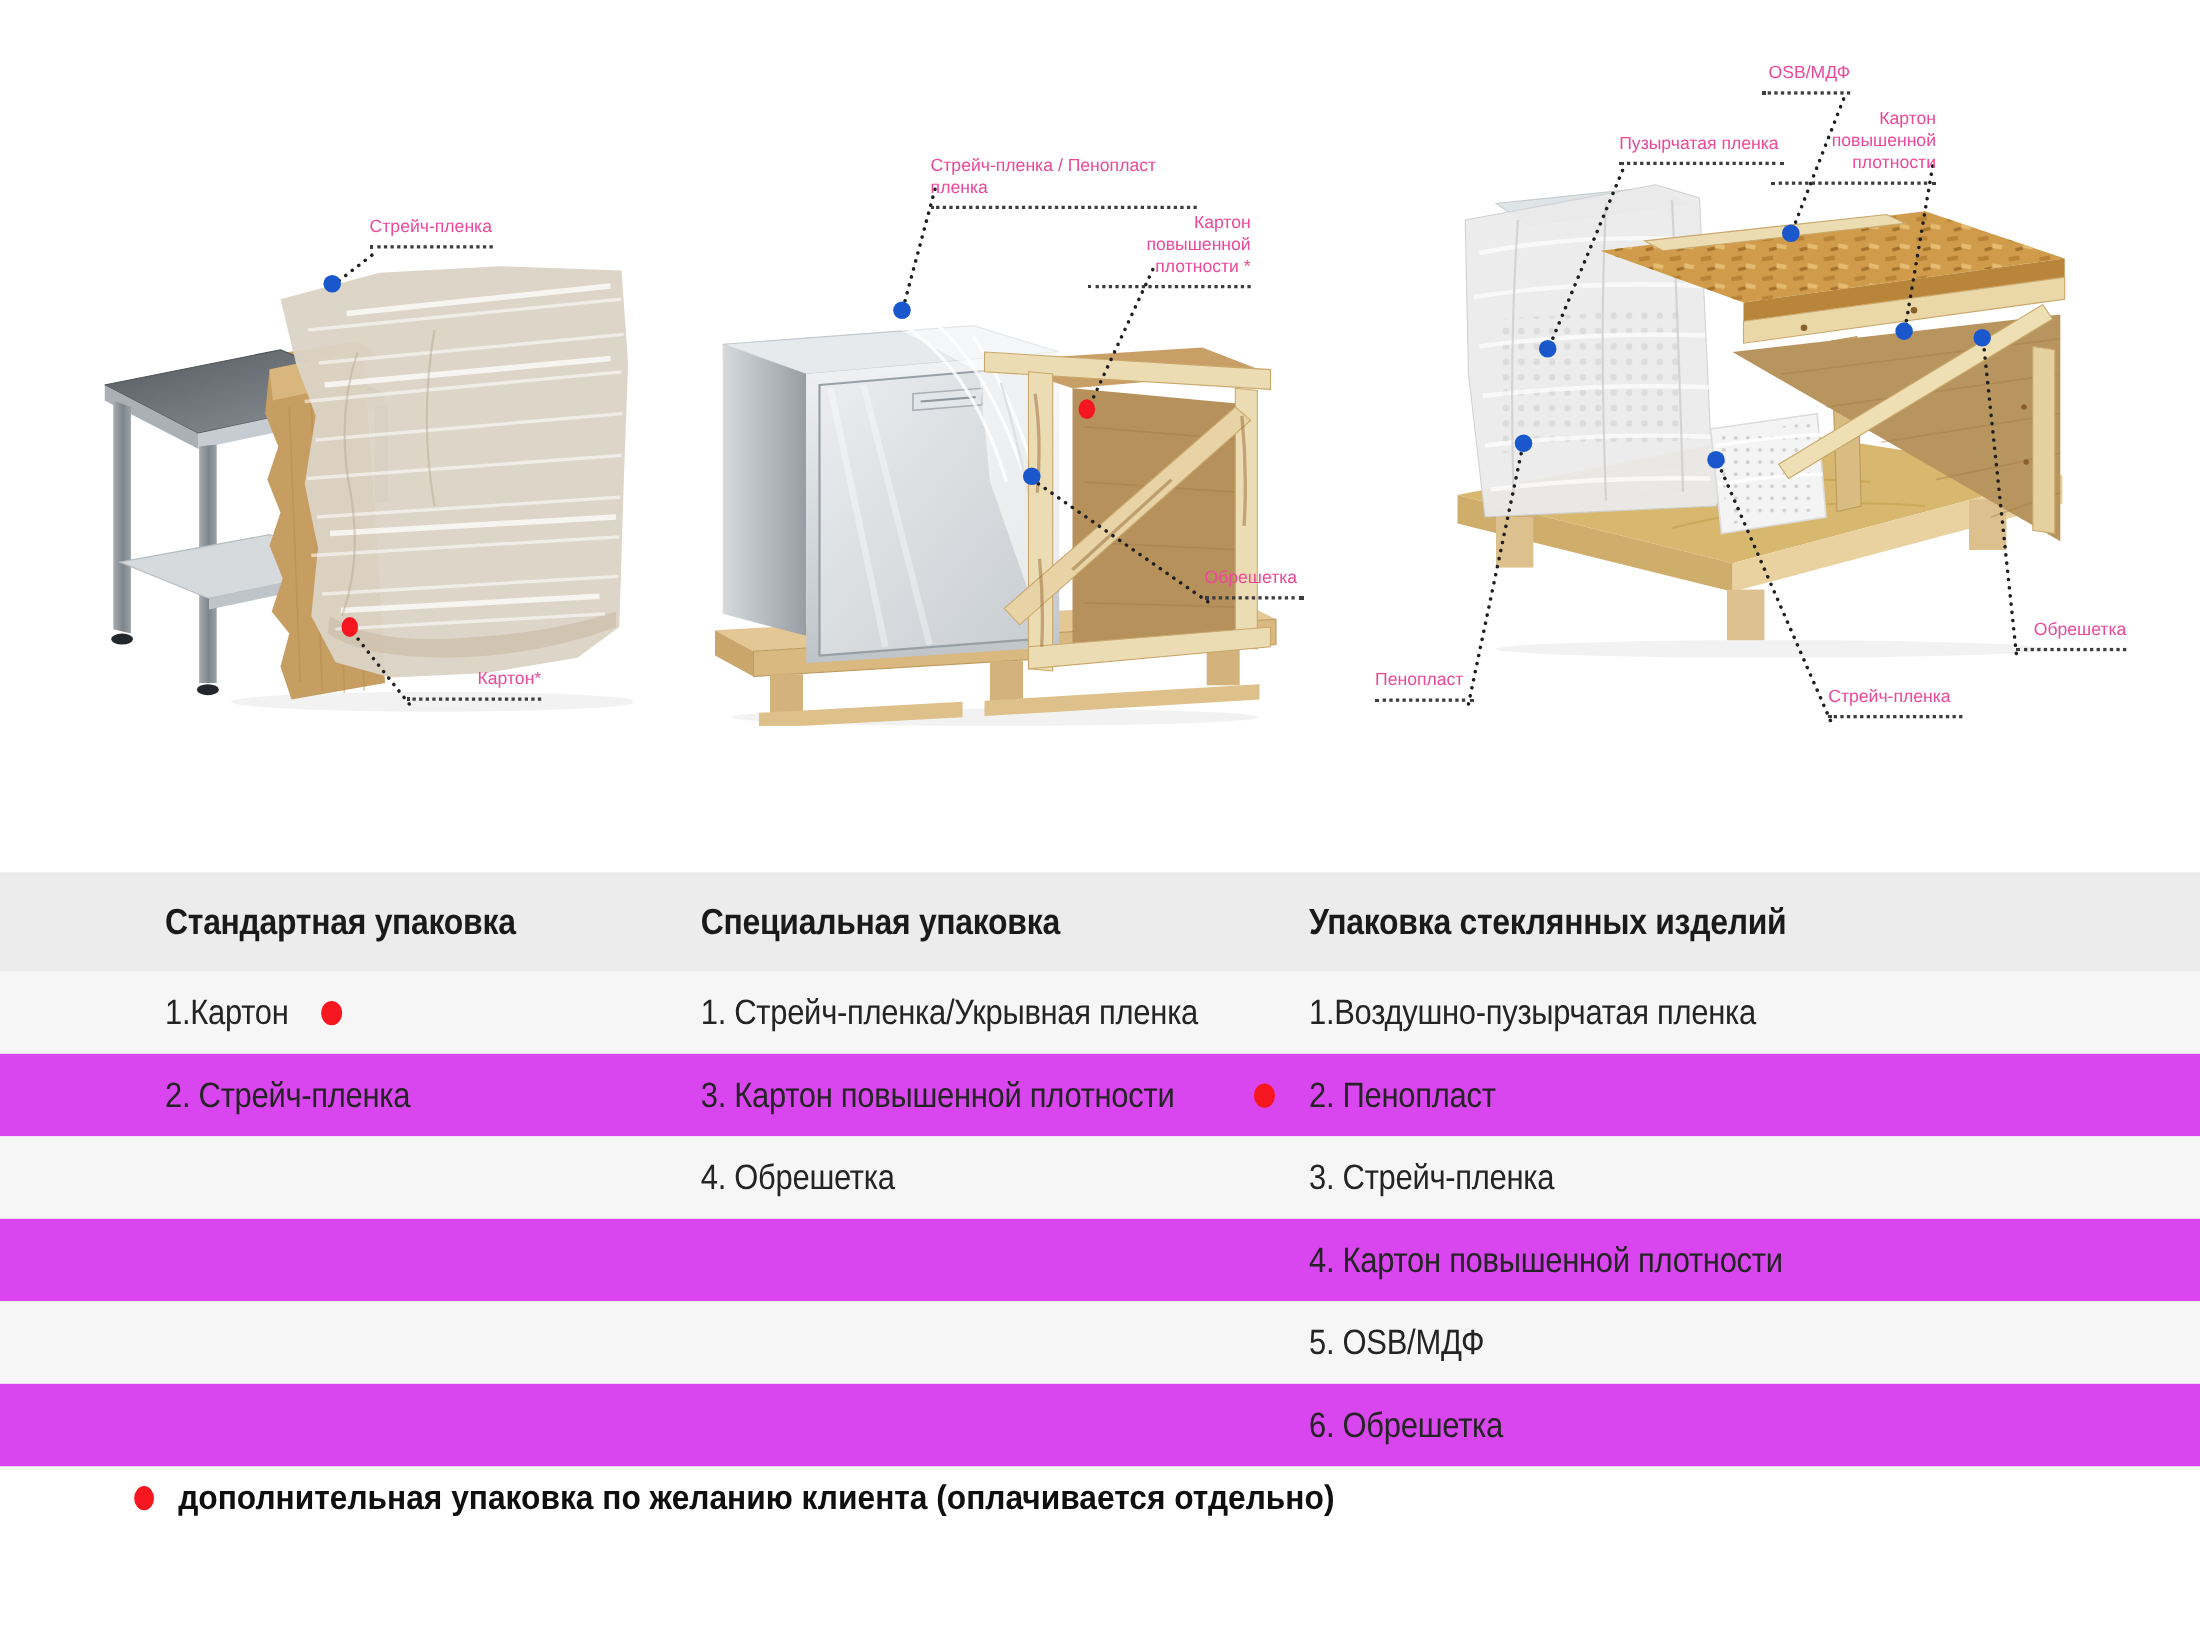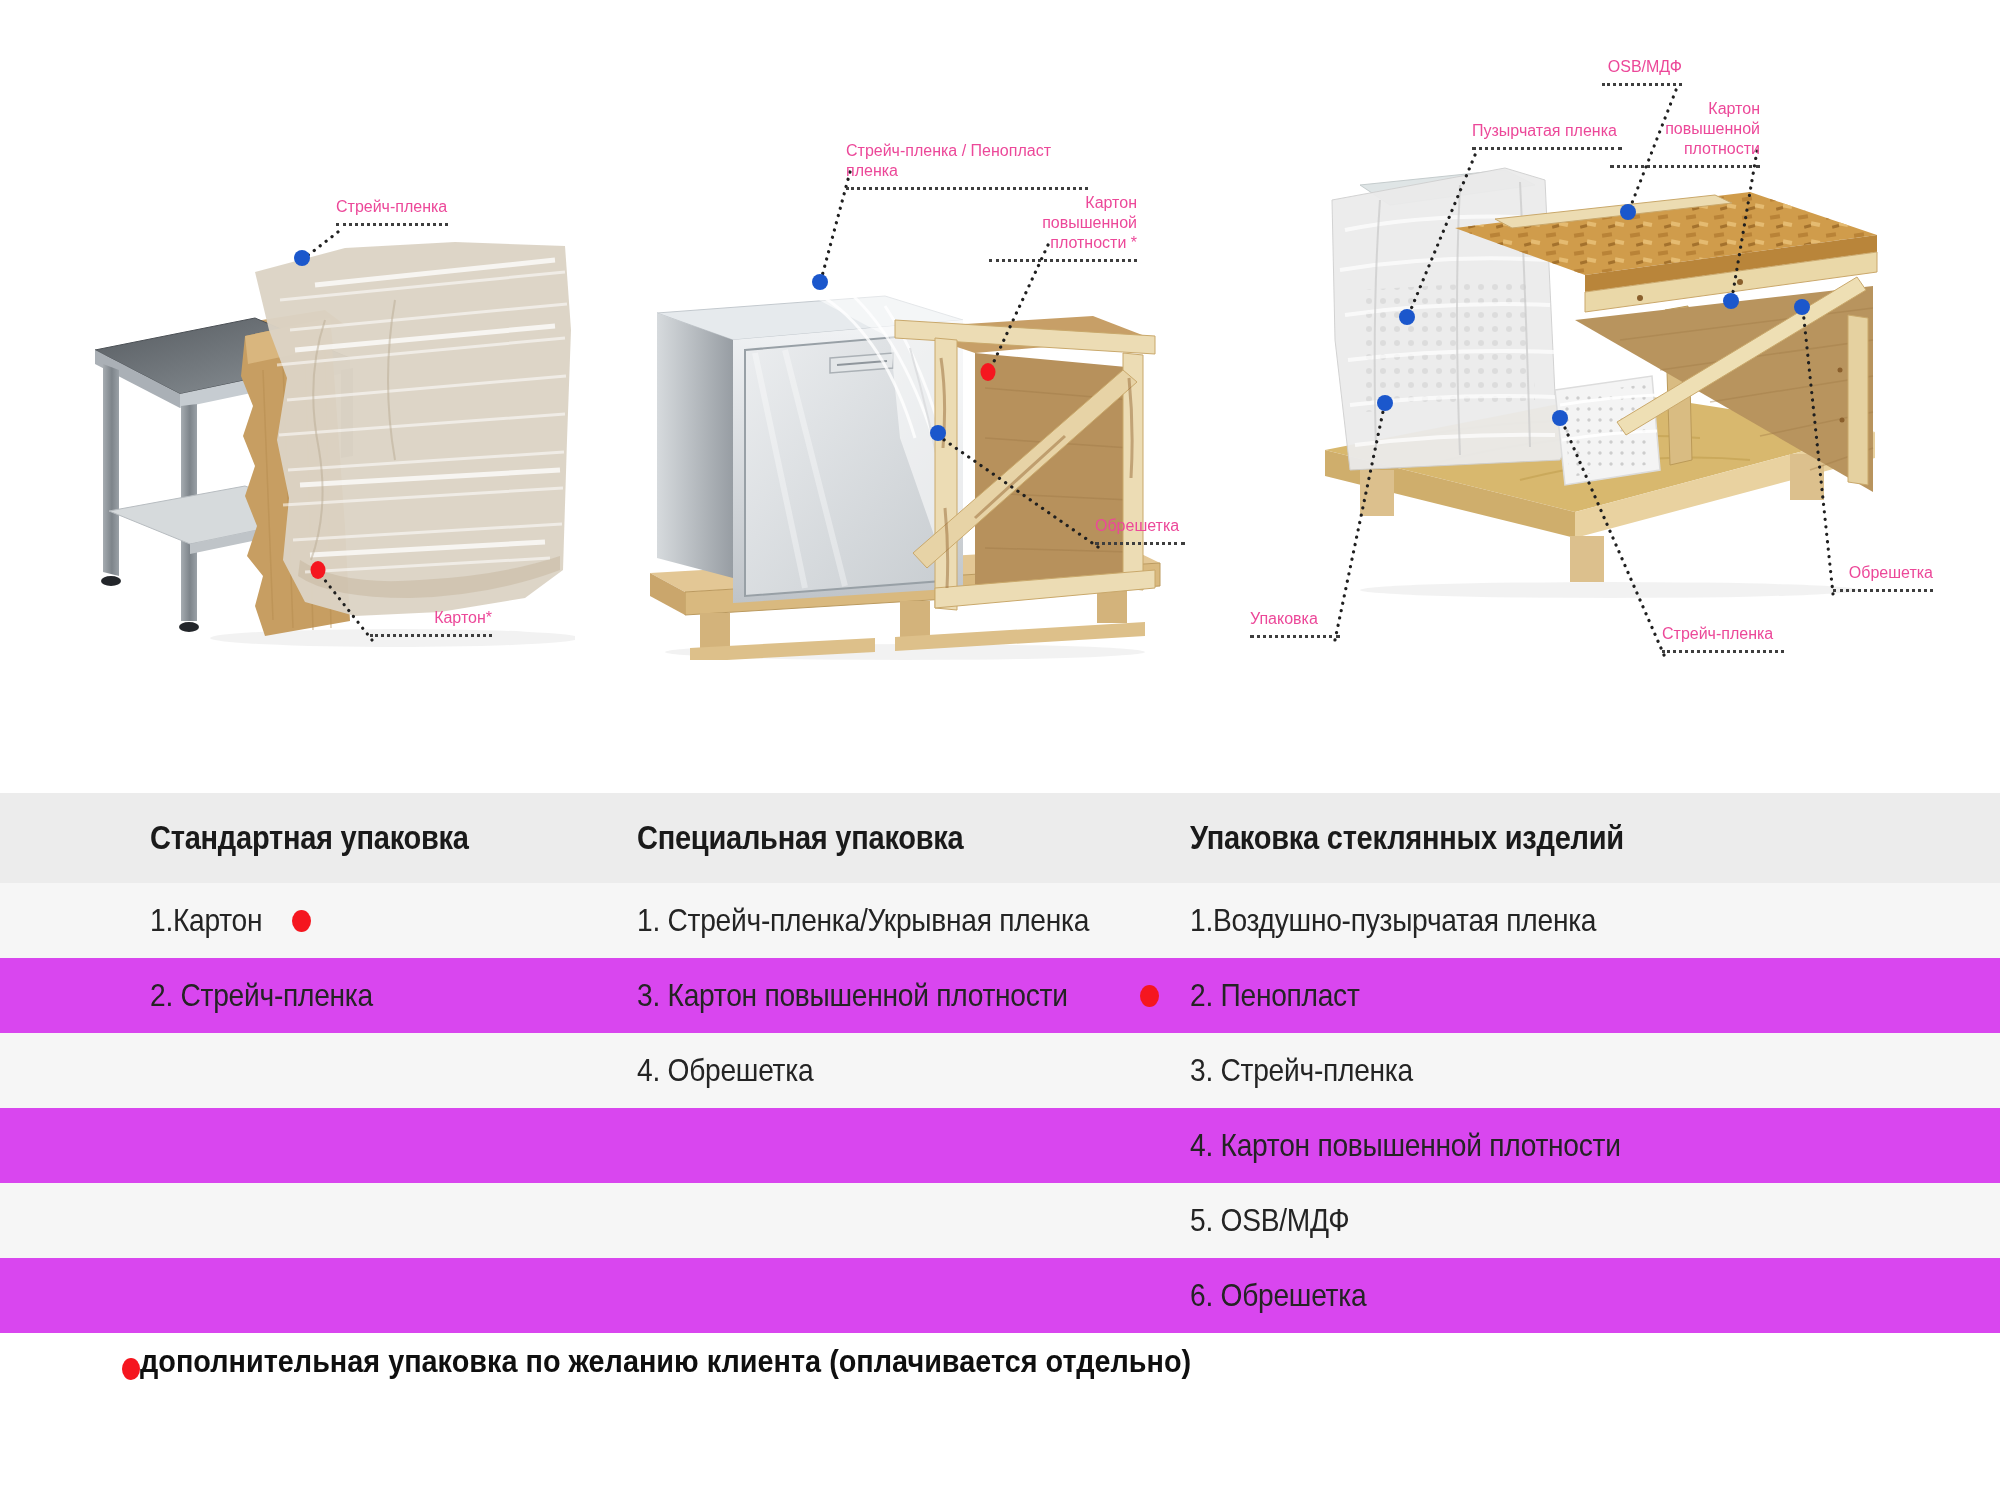--- a/index.html
+++ b/index.html
@@ -19,21 +19,21 @@
   .t-item{height:75px;}
   .band-a{background:#f6f6f6;}
   .band-b{background:#d946ef;}
   .cell{padding-left:150px;display:flex;align-items:center;}
   .t-head .cell span{font-weight:bold;font-size:33px;color:#1a1a1a;}
   .t-item .cell span{font-size:32px;color:#242424;}
   .sx{display:inline-block;transform:scaleX(.88);transform-origin:0 50%;letter-spacing:-.3px;white-space:nowrap;}
   .red-dot{display:inline-block;width:19px;height:22px;border-radius:50%;background:#f5161f;
            margin-left:14px;flex:0 0 auto;}
   
-  .footnote{position:absolute;left:122px;top:1344px;display:flex;align-items:flex-end;z-index:2;}
+  .footnote{position:absolute;left:122px;top:1344px;display:flex;align-items:center;gap:22px;z-index:2;}
   .footnote .red-dot{margin-left:0;width:18px;height:22px;}
   .footnote-text{font-weight:bold;font-size:31px;color:#0f0f0f;transform:scaleX(.93);
                  transform-origin:0 50%;white-space:nowrap;}
 </style>
 </head>
 <body>
 
 <div class="page">
 
   <svg class="fig" style="left:95px;top:230px;" width="480" height="420" viewBox="0 0 480 420">
@@ -194,21 +194,21 @@
 
   <div class="callout" style="left:846px;top:141px;width:242px;">Стрейч-пленка / Пенопласт пленка</div>
   <div class="callout ar" style="left:989px;top:193px;width:148px;">Картон повышенной
 плотности *</div>
   <div class="callout" style="left:1095px;top:516px;width:90px;">Обрешетка</div>
 
   <div class="callout ar" style="left:1602px;top:57px;width:80px;">OSB/МДФ</div>
   <div class="callout ar" style="left:1610px;top:99px;width:150px;">Картон повышенной
 плотности</div>
   <div class="callout" style="left:1472px;top:121px;width:150px;">Пузырчатая пленка</div>
-  <div class="callout" style="left:1250px;top:609px;width:90px;">Упаковка</div>
+  <div class="callout" style="left:1250px;top:609px;width:90px;">Пенопласт</div>
   <div class="callout" style="left:1662px;top:624px;width:122px;">Стрейч-пленка</div>
   <div class="callout ar" style="left:1833px;top:563px;width:100px;">Обрешетка</div>
 
   <svg class="overlay" width="2000" height="700" viewBox="0 0 2000 700">
     <polyline class="leader" points="338,232 302,260"></polyline>
     <polyline class="leader" points="372,640 320,574"></polyline>
     <polyline class="leader" points="850,172 821,280"></polyline>
     <polyline class="leader" points="1048,245 990,370"></polyline>
     <polyline class="leader" points="1098,547 940,437"></polyline>
     <polyline class="leader" points="1676,90 1630,208"></polyline>

